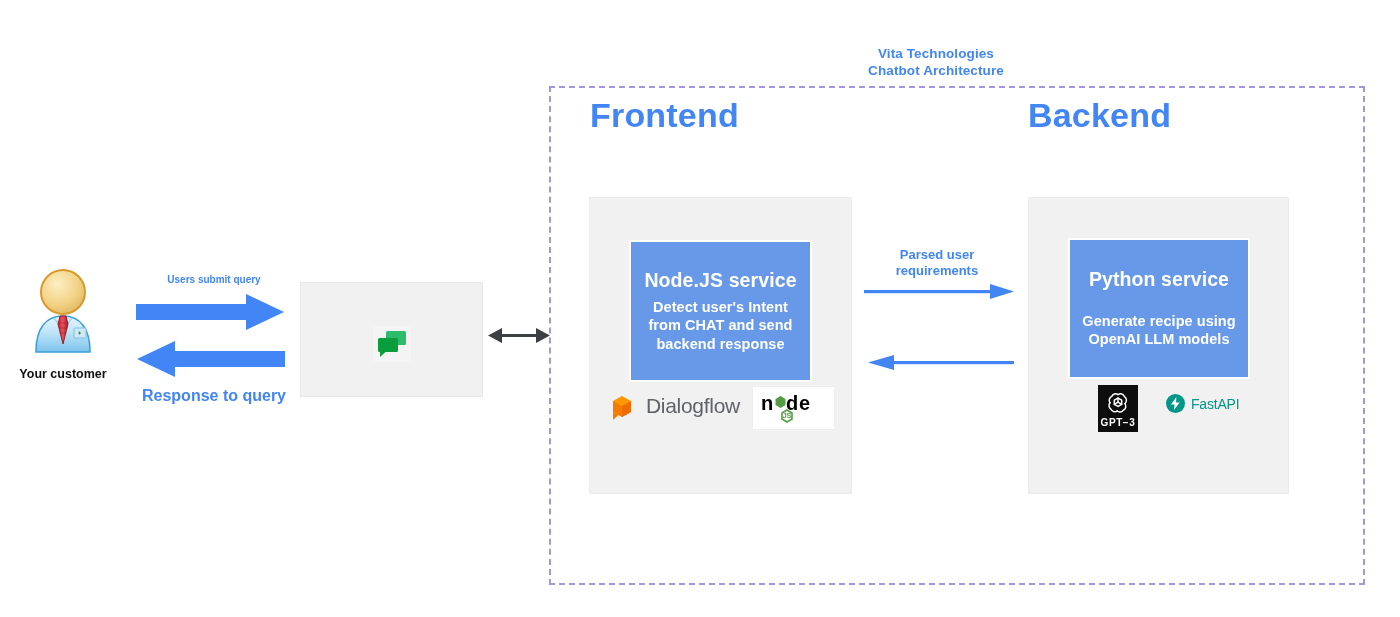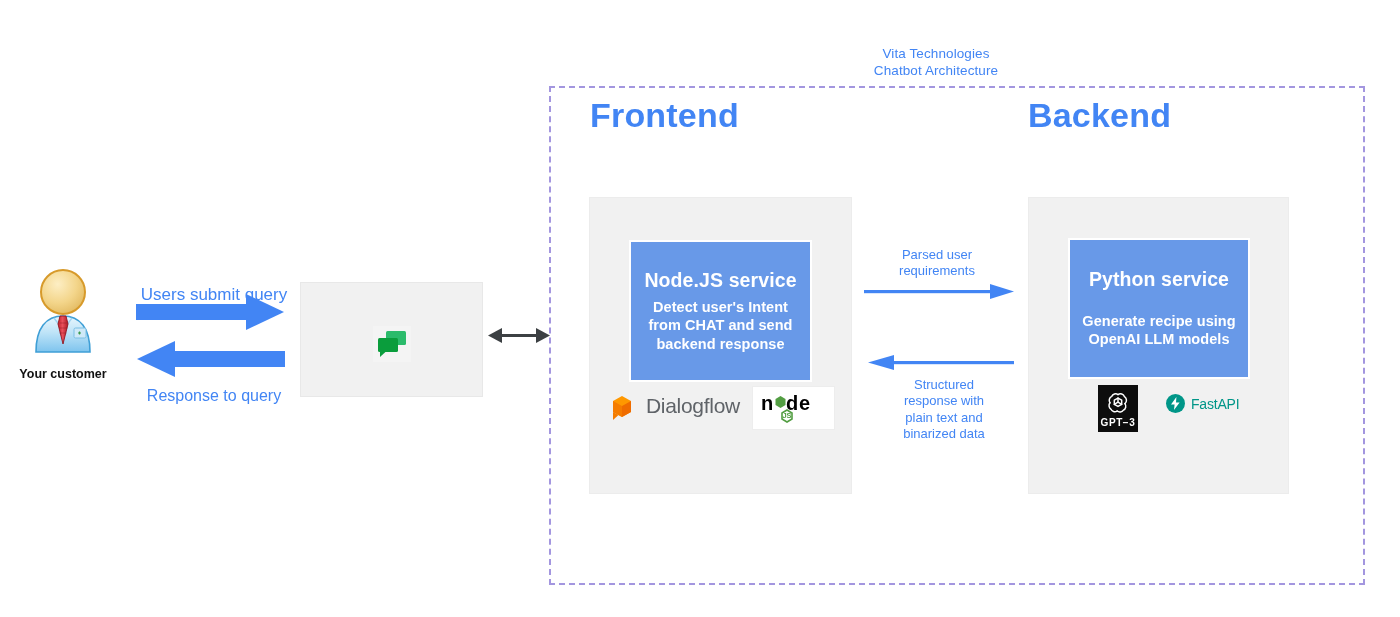--- a/index.html
+++ b/index.html
@@ -16,21 +16,21 @@
     width: 1400px;
     height: 617px;
     background: #ffffff;
     overflow: hidden;
   }
 
   
   .abs { position: absolute; }
   .blue-label {
     color: #4285f4;
-    font-weight: normal;
+    font-weight: bold;
     text-align: center;
     line-height: 1.25;
   }
 
   
   #diagram-title {
     left: 836px;
     top: 46px;
     width: 200px;
     font-size: 13.5px;
@@ -163,22 +163,22 @@
 
   
   #customer-avatar { left: 28px; top: 266px; width: 70px; height: 88px; }
   #customer-label {
     left: 8px; top: 367px; width: 110px;
     text-align: center; font-size: 12.5px; font-weight: bold; color: #111111;
   }
 
   
   #submit-query-label {
-    left: 133px; top: 284px; width: 162px;
-    font-size: 17px;
+    left: 133px; top: 274px; width: 162px;
+    font-size: 10px;
   }
   #response-query-label {
     left: 133px; top: 386px; width: 162px;
     font-size: 16px;
   }
   #parsed-req-label {
     left: 866px; top: 247px; width: 142px;
     font-size: 13px;
   }
   #structured-resp-label {
@@ -319,26 +319,20 @@
   <div class="abs" id="customer-label">Your customer</div>
 
   <div class="abs blue-label" id="submit-query-label">Users submit query</div>
   <div class="abs blue-label" id="response-query-label">Response to query</div>
 
   <div class="abs blue-label" id="parsed-req-label">
     <div>Parsed user</div>
     <div>requirements</div>
   </div>
 
-  <div class="abs blue-label" id="structured-resp-label">
-    <div>Structured</div>
-    <div>response with</div>
-    <div>plain text and</div>
-    <div>binarized data</div>
-  </div>
 
   <svg class="abs arrow-layer">
 
     <g>
       <rect x="136" y="304" width="110" height="16" fill="#4285f4"></rect>
       <path d="M246 294 L284 312 L246 330 Z" fill="#4285f4"></path>
     </g>
 
     <g>
       <rect x="175" y="351" width="110" height="16" fill="#4285f4"></rect>

